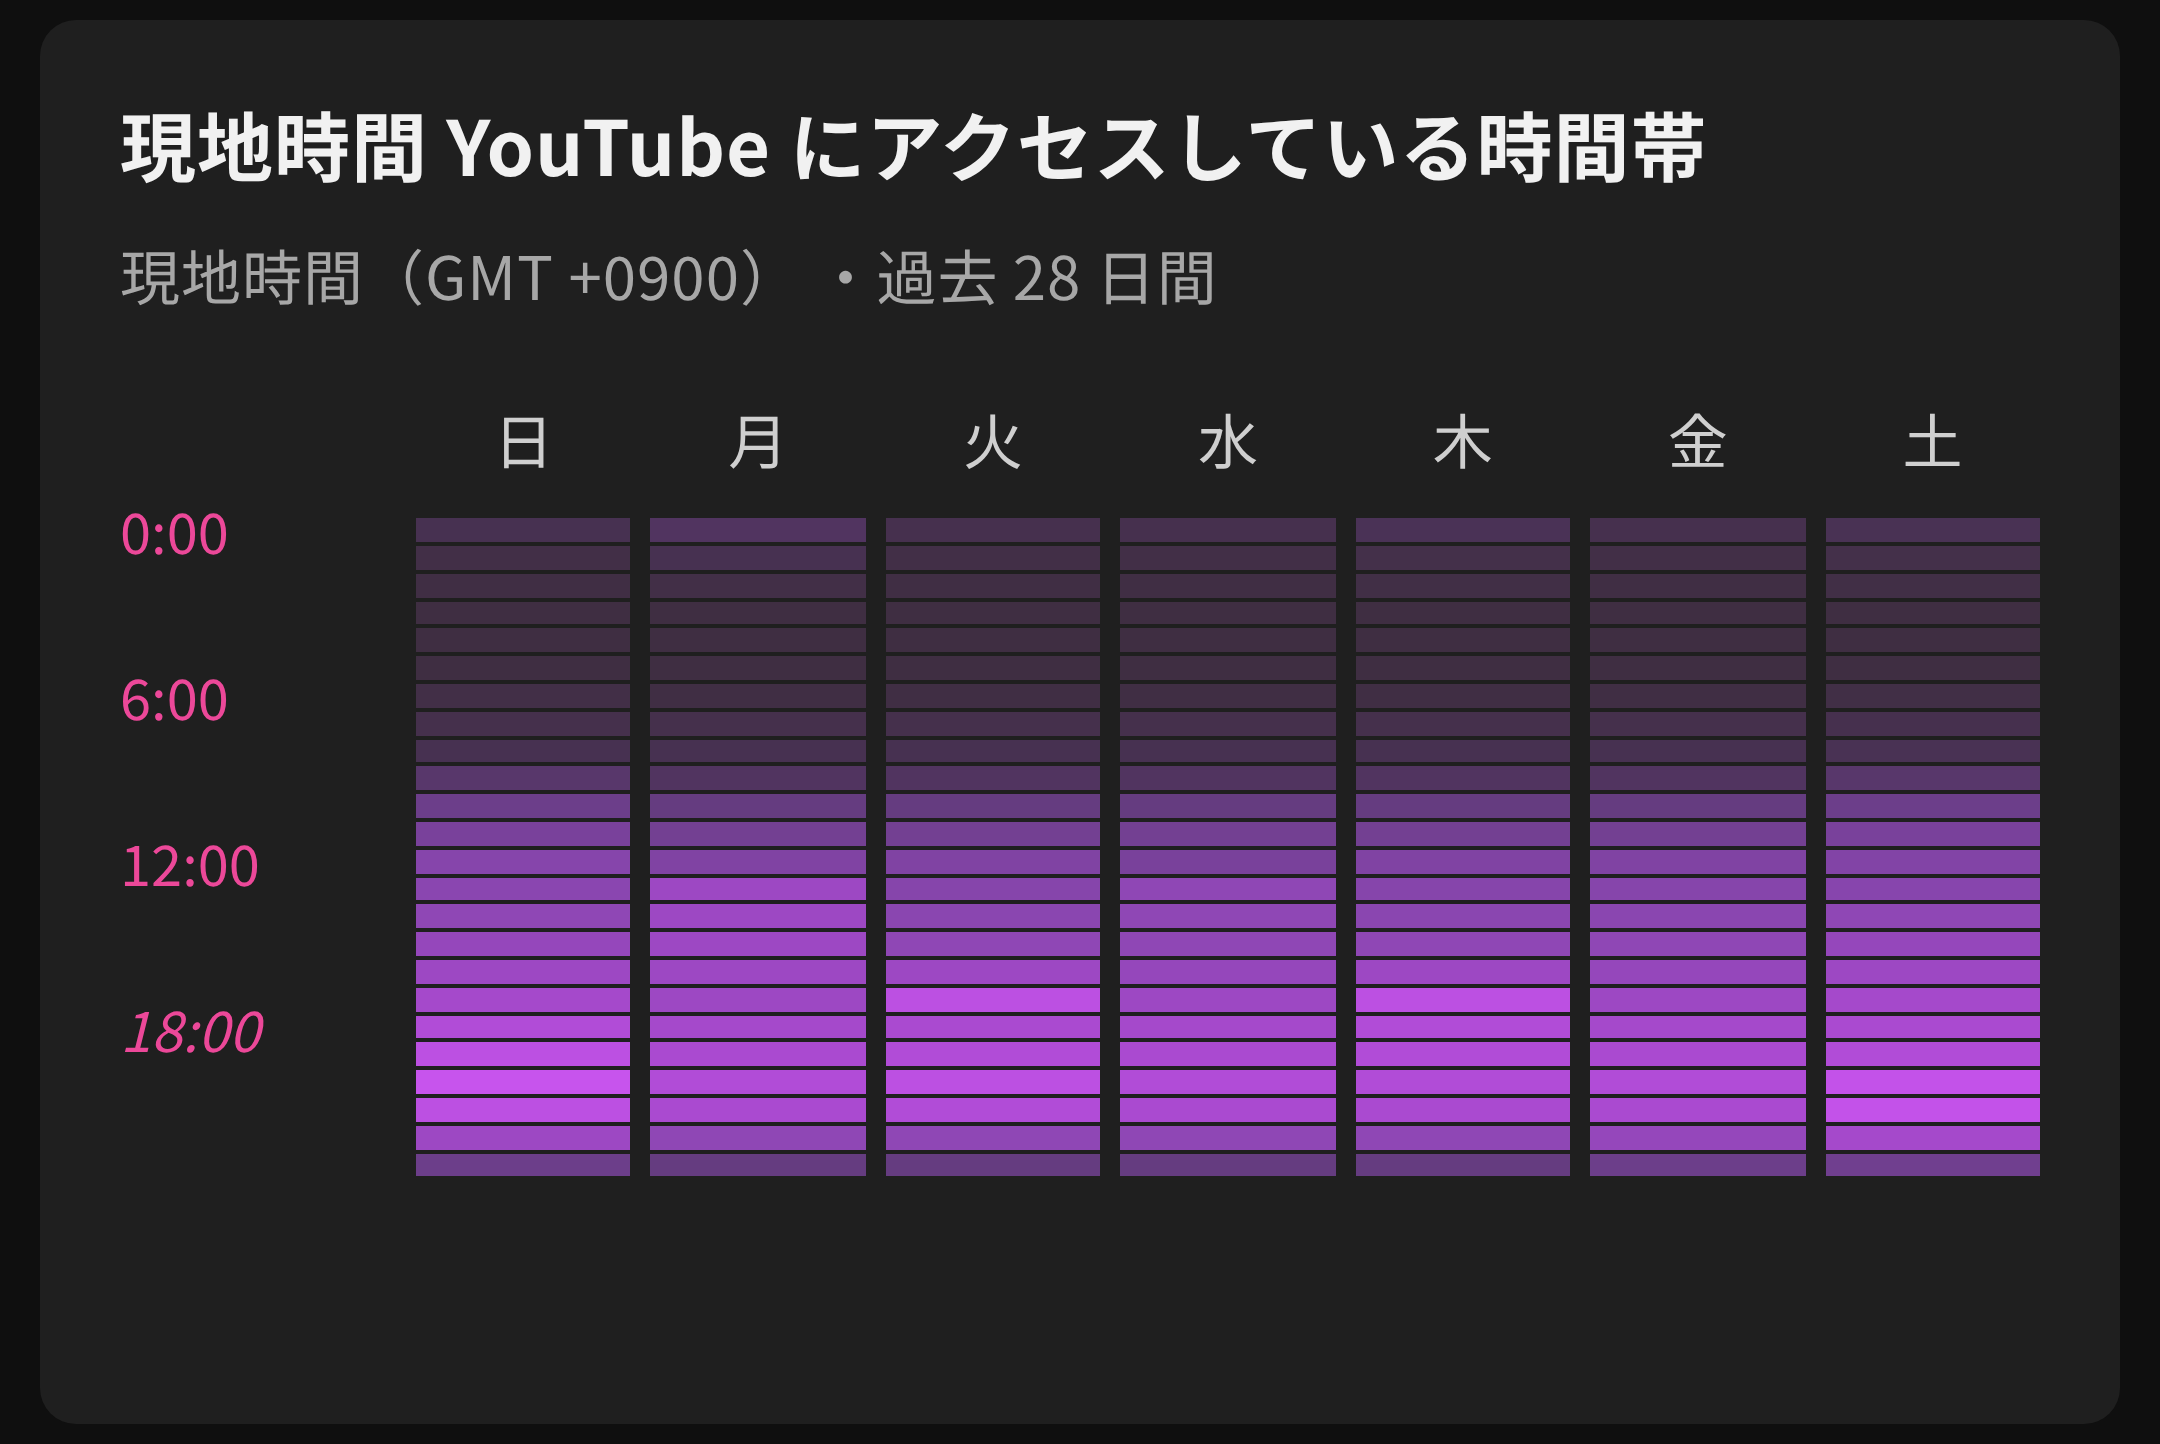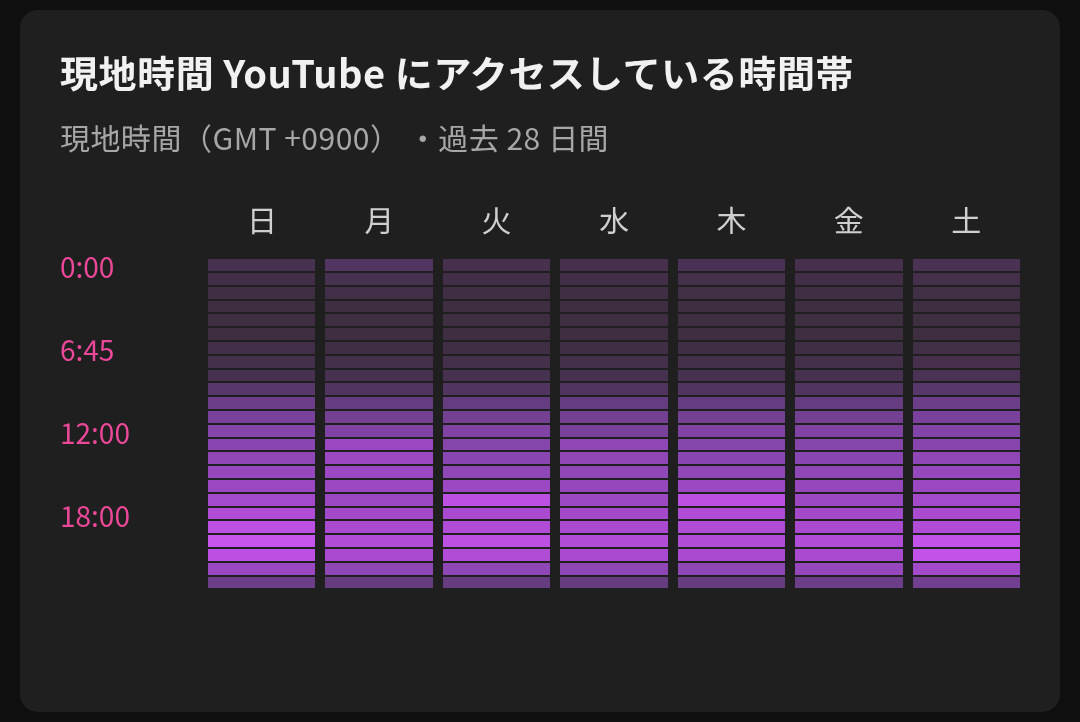--- a/index.html
+++ b/index.html
@@ -100,23 +100,23 @@
         <div class="day-header">月</div>
         <div class="day-header">火</div>
         <div class="day-header">水</div>
         <div class="day-header">木</div>
         <div class="day-header">金</div>
         <div class="day-header">土</div>
       </div>
     <div class="grid-wrap">
       <div class="y-axis" id="y-axis" style="height: 331.2px;">
           <div class="y-label" style="top: 6.9px;">0:00</div>
-          <div class="y-label" style="top: 89.7px;">6:45</div>
+          <div class="y-label" style="top: 89.7px;">6:00</div>
           <div class="y-label" style="top: 172.5px;">12:00</div>
-          <div class="y-label" style="top: 255.3px;">18:00</div>
+          <div class="y-label" style="top: 255.3px; font-style: italic;">18:00</div>
         </div>
       <div class="columns" id="columns" style="height: 331.2px;">
           <div class="day-col">
             <div class="cell" style="background: rgb(71, 49, 81);"></div>
             <div class="cell" style="background: rgb(66, 47, 71);"></div>
             <div class="cell" style="background: rgb(64, 46, 68);"></div>
             <div class="cell" style="background: rgb(63, 46, 66);"></div>
             <div class="cell" style="background: rgb(63, 46, 66);"></div>
             <div class="cell" style="background: rgb(63, 46, 66);"></div>
             <div class="cell" style="background: rgb(66, 47, 71);"></div>

